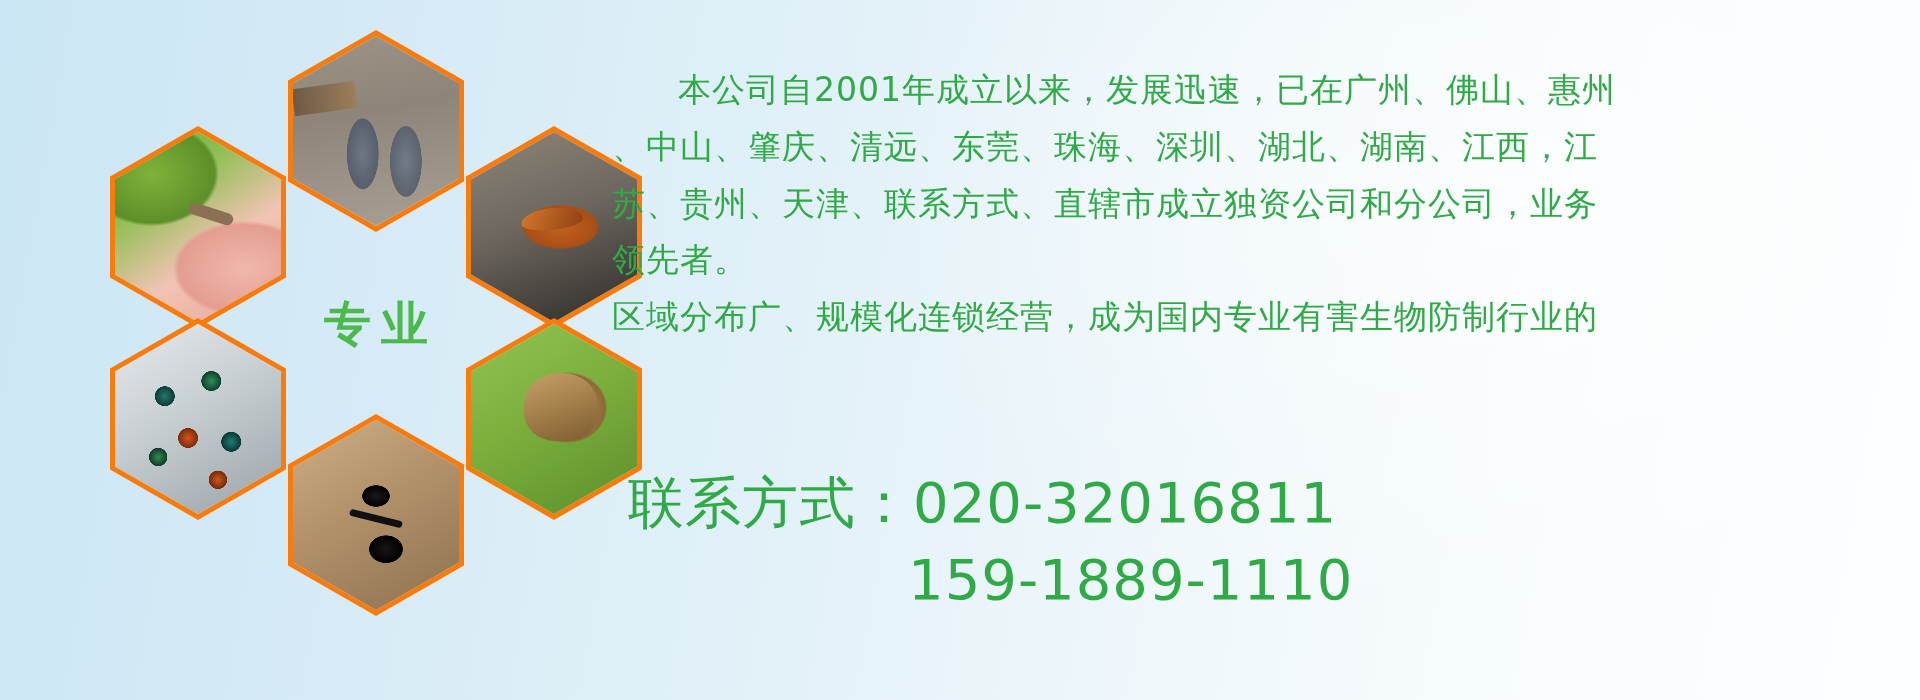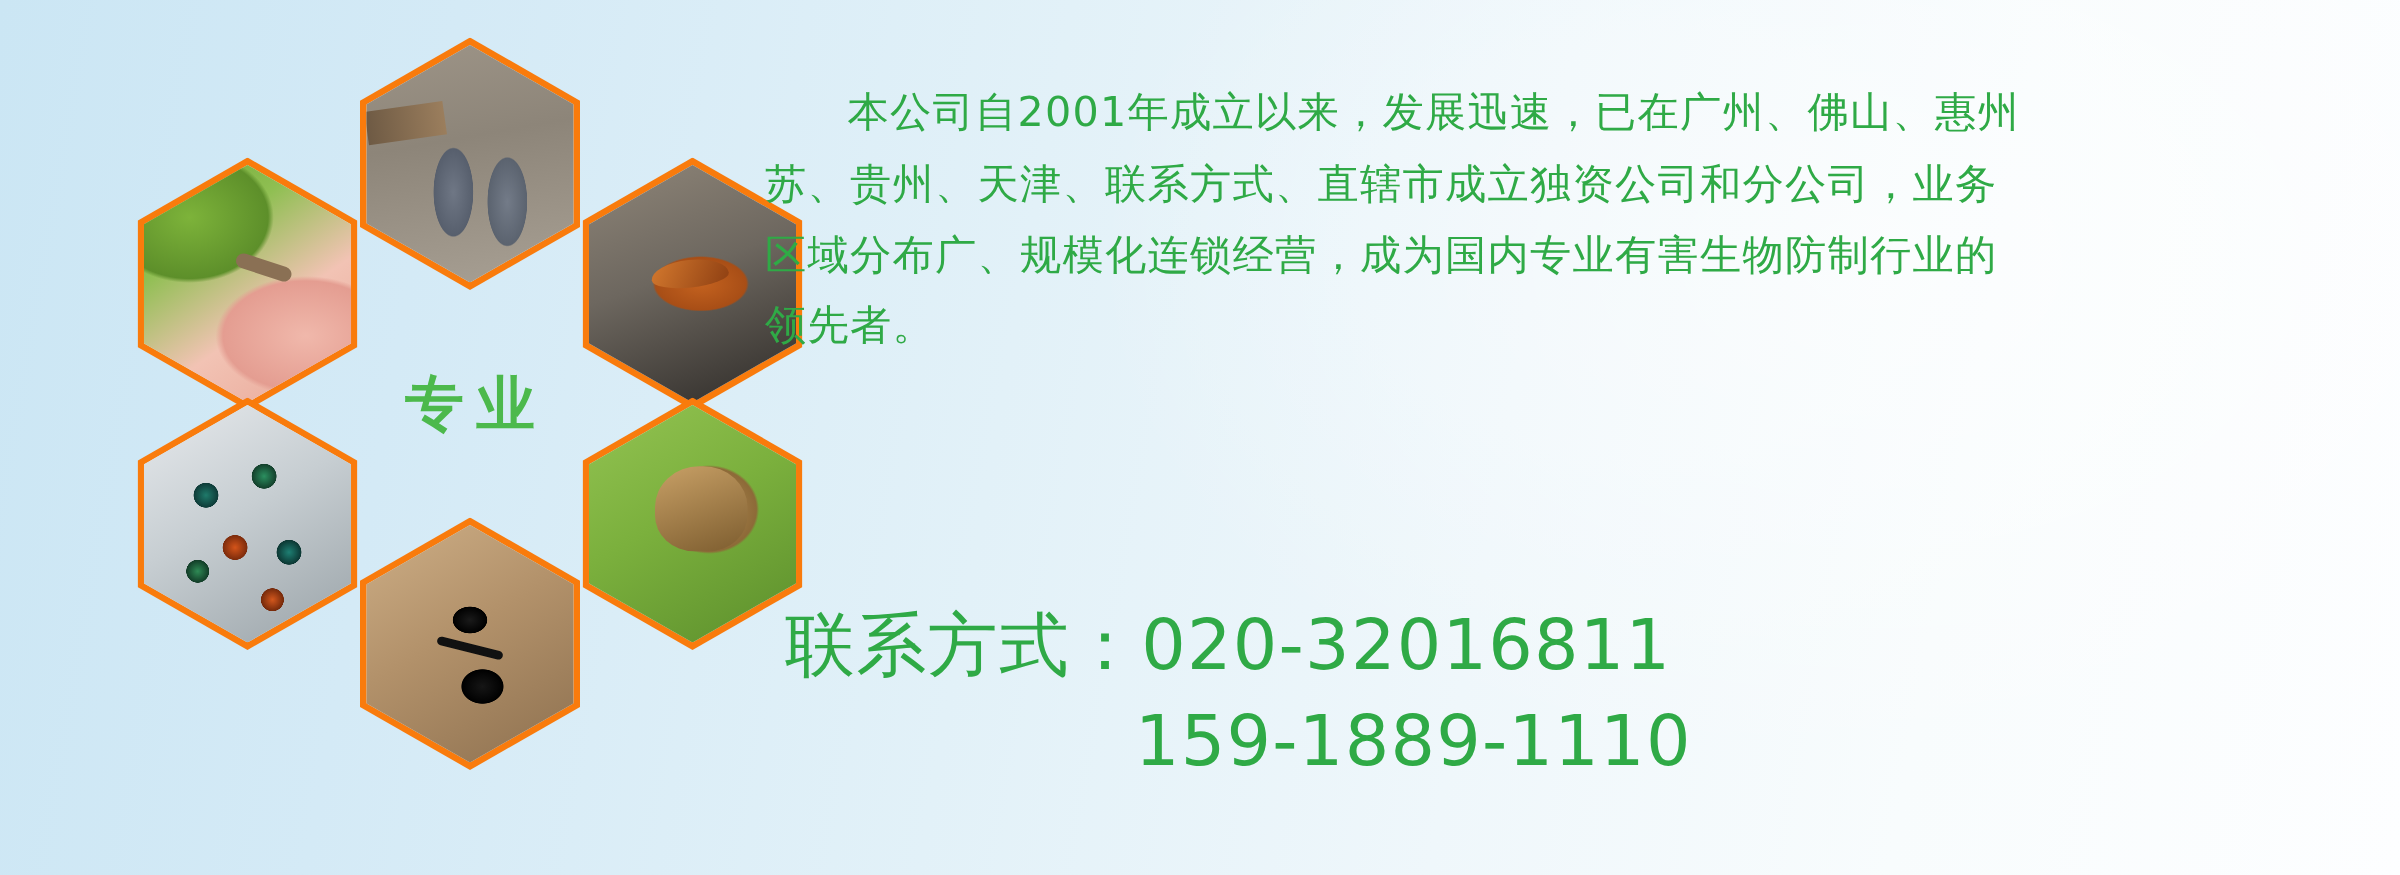--- a/index.html
+++ b/index.html
@@ -95,21 +95,21 @@
 
   .para{
     position:absolute;left:12px;top:38px;width:1300px;
     color:#2faa46;font-size:33px;line-height:1.72;letter-spacing:1px;
     font-family:"DejaVu Sans","Liberation Sans",sans-serif;
     margin-top:24px;
   }
   .para p{margin:0;white-space:nowrap;}
   .para p.first{text-indent:66px;}
 
-  .contact{position:absolute;left:16px;top:478px;width:1300px;}
+  .contact{position:absolute;left:16px;top:464px;width:1300px;}
   .contact .line{
     color:#2faa46;font-size:56px;line-height:1.38;white-space:nowrap;
     font-family:"DejaVu Sans","Liberation Sans",sans-serif;letter-spacing:1px;
   }
   .contact .line.l1{padding-left:12px;}
   .contact .line.l2{padding-left:292px;}
 </style>
 </head>
 <body>
 
@@ -155,23 +155,24 @@
 
     <div class="center-label">
       <span>专业</span>
     </div>
   </div>
 
   <div class="content">
 
     <div class="para">
       <p class="first">本公司自2001年成立以来，发展迅速，已在广州、佛山、惠州</p>
+      <p>、中山、肇庆、清远、东莞、珠海、深圳、湖北、湖南、江西，江</p>
       <p>苏、贵州、天津、联系方式、直辖市成立独资公司和分公司，业务</p>
+      <p>领先者。</p>
       <p>区域分布广、规模化连锁经营，成为国内专业有害生物防制行业的</p>
-      <p>领先者。</p>
     </div>
 
     <div class="contact">
       <div class="line l1">联系方式：020-32016811</div>
       <div class="line l2">159-1889-1110</div>
     </div>
 
   </div>
 </div>
 

